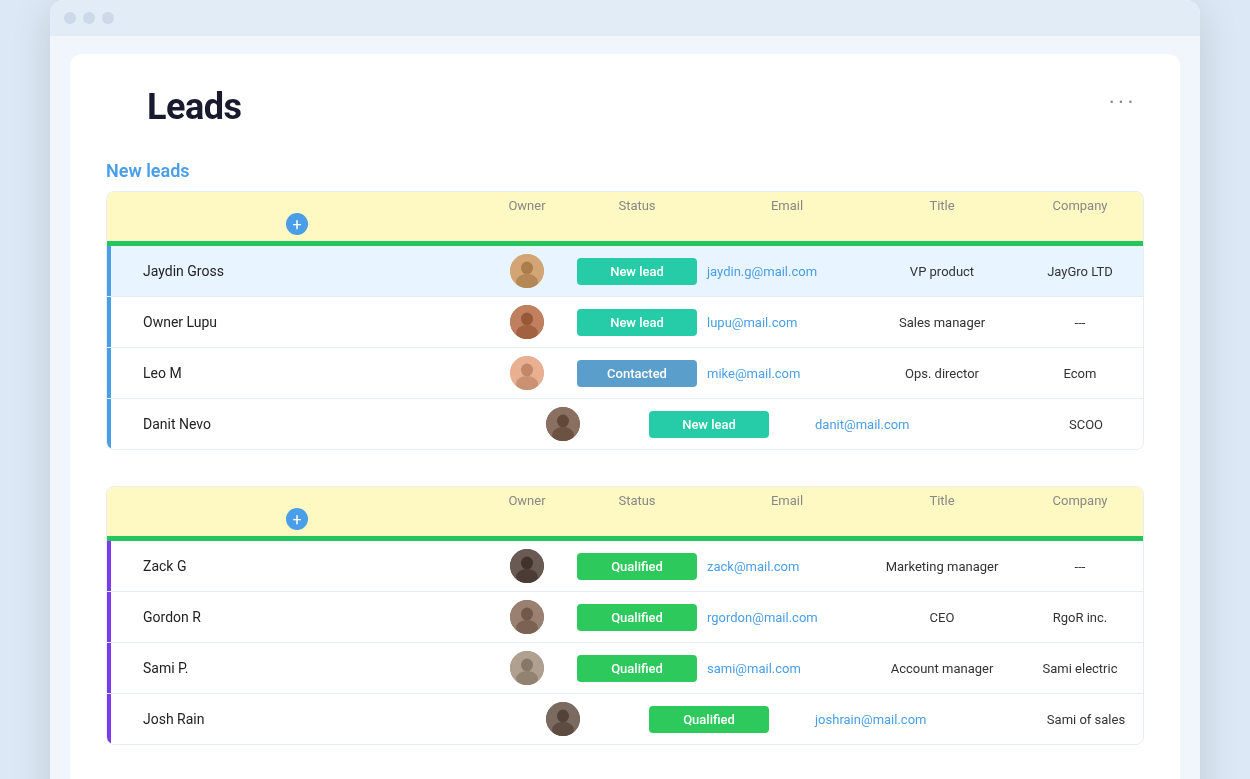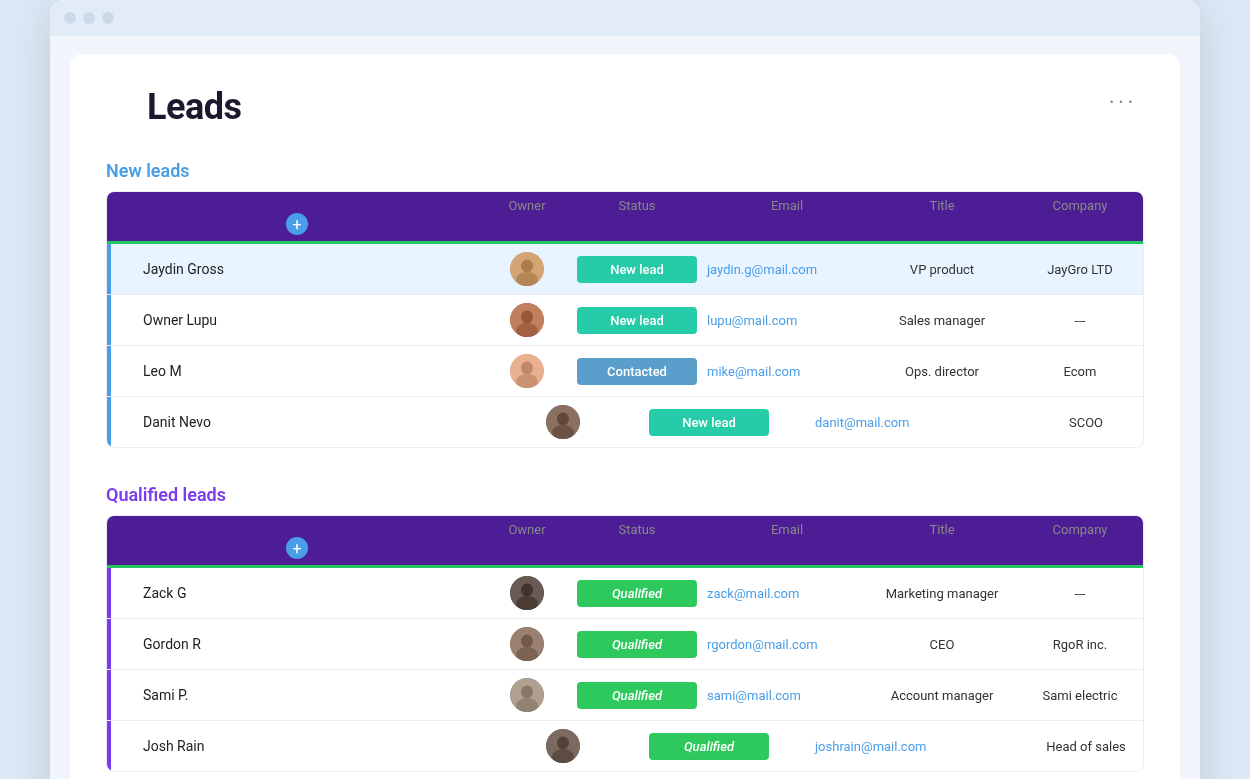--- a/index.html
+++ b/index.html
@@ -77,23 +77,23 @@
     .section-title.blue { color: #4a9ee8; }
     .section-title.purple { color: #7c3aed; }
     .table-container {
       border-radius: 8px;
       overflow: hidden;
       border: 1px solid #e8edf3;
     }
     .table-header {
       display: grid;
       grid-template-columns: 380px 80px 140px 160px 150px 1fr;
-      background: #4c1d95;
+      background: #fef9c3;
       padding: 6px 0;
-      border-bottom: 3px solid #22c55e;
+      border-bottom: 5px solid #22c55e;
     }
     .col-header {
       font-size: 13px;
       color: #888;
       font-weight: 400;
       text-align: center;
     }
     .col-header:first-child { text-align: left; padding-left: 16px; visibility: hidden; }
     .col-header.add-col {
       display: flex;
@@ -165,21 +165,21 @@
       padding: 6px 0;
       width: 120px;
       text-align: center;
       border-radius: 4px;
       font-size: 13px;
       font-weight: 500;
       color: #fff;
     }
     .status-badge.new-lead { background: #26cba8; }
     .status-badge.contacted { background: #5a9ecc; }
-    .status-badge.qualified { background: #2ec95c; font-style: italic; }
+    .status-badge.qualified { background: #2ec95c; }
     .email-cell {
       text-align: left;
       font-size: 13px;
       color: #4a9ee8;
       text-decoration: none;
     }
     .title-cell {
       text-align: center;
       font-size: 13px;
       color: #333;
@@ -312,23 +312,20 @@
               <div class="status-cell">
                 <div class="status-badge new-lead">New lead</div>
               </div>
               <div class="email-cell">danit@mail.com</div>
               <div class="title-cell">SCOO</div>
               <div class="company-cell">---</div>
             </div>
           </div>
         </div>
         <div class="section">
-          <div class="section-header-row">
-            <span class="section-title purple">Qualified leads</span>
-          </div>
           <div class="table-container">
             <div class="table-header">
               <div class="col-header"></div>
               <div class="col-header">Owner</div>
               <div class="col-header">Status</div>
               <div class="col-header">Email</div>
               <div class="col-header">Title</div>
               <div class="col-header">Company</div>
               <div class="col-header add-col">
                 <div class="add-icon">+</div>
@@ -408,20 +405,20 @@
     <circle cx="17" cy="17" r="17" fill="#7a6a60"></circle>
     <ellipse cx="17" cy="14" rx="6" ry="6.5" fill="rgb(82,66,56)"></ellipse>
     <ellipse cx="17" cy="28" rx="11" ry="8" fill="rgb(92,76,66)"></ellipse>
   </svg>
                 </div>
               </div>
               <div class="status-cell">
                 <div class="status-badge qualified">Qualified</div>
               </div>
               <div class="email-cell">joshrain@mail.com</div>
-              <div class="title-cell">Head of sales</div>
+              <div class="title-cell">Sami of sales</div>
               <div class="company-cell">Ecom</div>
             </div>
           </div>
         </div>
       </div>
   </div>
 </div>
 
 </body></html>

